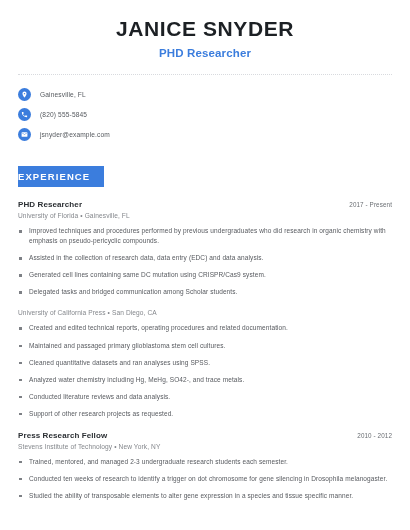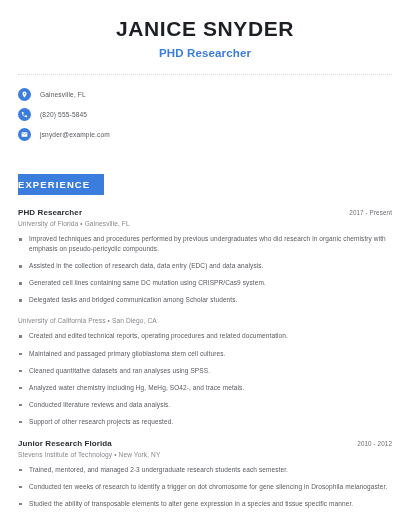--- a/index.html
+++ b/index.html
@@ -84,21 +84,21 @@
     background: #3b7ddd;
     color: #ffffff;
     font-size: 9.5px;
     font-weight: bold;
     letter-spacing: 1.1px;
     padding: 5px 14px 5px 0;
     margin-left: 0;
   }
   .badge-wrap {
     padding-left: 18px;
-    margin-top: 30px;
+    margin-top: 22px;
   }
 
   
   .section-body {
     padding: 0 18px 0 18px;
   }
   .job { margin-top: 12px; }
   .job.first { margin-top: 13px; }
 
   .job-head {
@@ -221,21 +221,21 @@
         <li>Maintained and passaged primary glioblastoma stem cell cultures.</li>
         <li>Cleaned quantitative datasets and ran analyses using SPSS.</li>
         <li>Analyzed water chemistry including Hg, MeHg, SO42-, and trace metals.</li>
         <li>Conducted literature reviews and data analysis.</li>
         <li>Support of other research projects as requested.</li>
       </ul>
     </div>
 
     <div class="job">
       <div class="job-head">
-        <span class="job-role">Junior Research Florida</span>
+        <span class="job-role">Press Research Fellow</span>
         <span class="job-date">2010 - 2012</span>
       </div>
       <div class="job-org">Stevens Institute of Technology  • New York, NY</div>
       <ul class="bullets">
         <li>Trained, mentored, and managed 2-3 undergraduate research students each semester.</li>
         <li>Conducted ten weeks of research to identify a trigger on dot chromosome for gene silencing in Drosophila melanogaster.</li>
         <li>Studied the ability of transposable elements to alter gene expression in a species and tissue specific manner.</li>
       </ul>
     </div>
 

